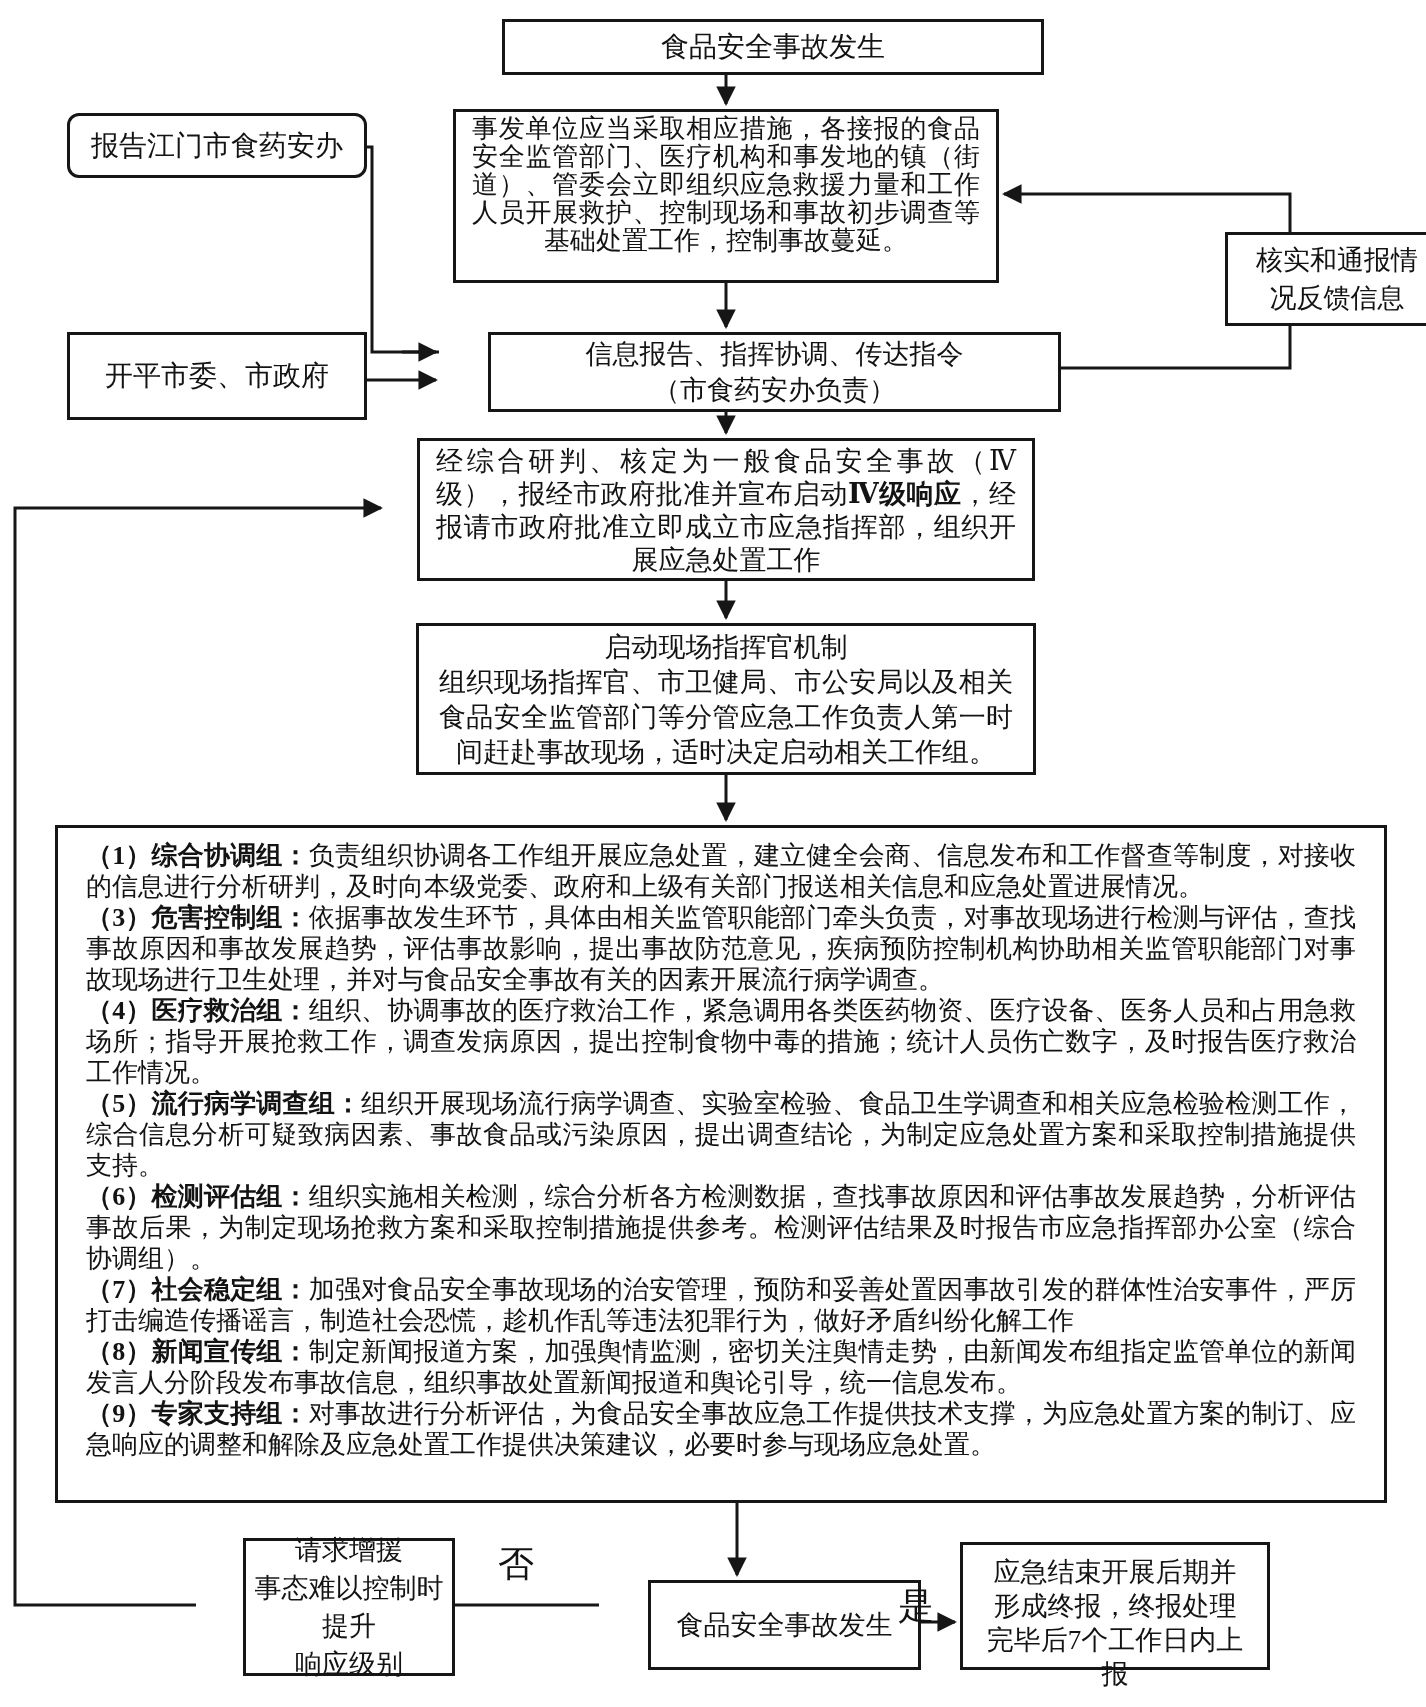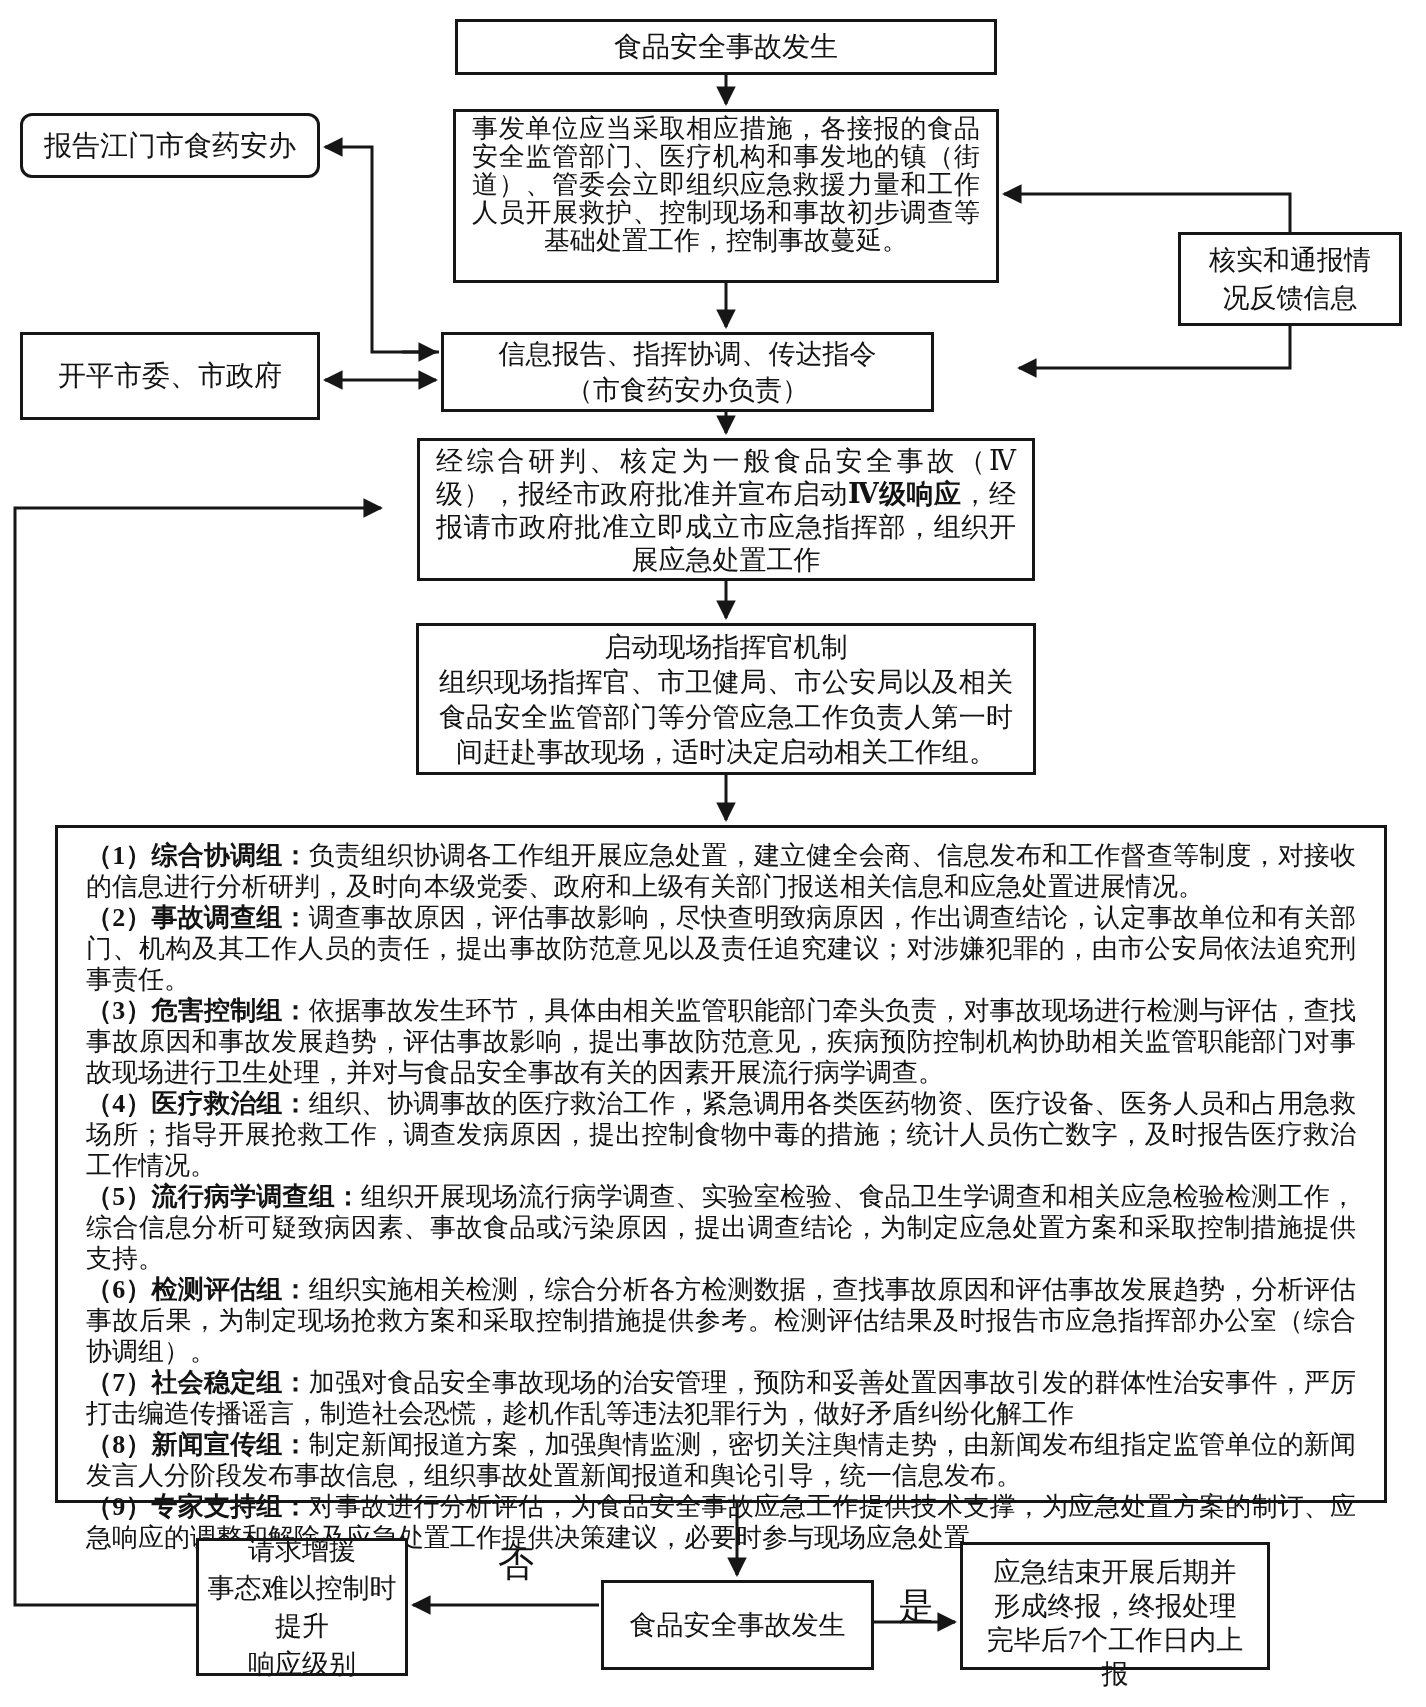--- a/index.html
+++ b/index.html
@@ -17,30 +17,31 @@
     box-sizing:border-box;
     background:#ffffff;
     border:3px solid #161616;
     z-index:2;
     color:#131313;
   }
   .center{
     display:flex;flex-direction:column;
     align-items:center;justify-content:center;
     text-align:center;
+    margin-left:47px;
   }
   .para{text-align:justify;text-align-last:center;}
   .para p{margin:0;}
   
   .n-start    {left:455px;top:19px;  width:542px;height:56px; font-size:28px;}
   .n-initial  {left:453px;top:109px; width:546px;height:174px;font-size:26px;line-height:28px;padding:3px 16px;}
   .n-report   {left:20px; top:113px; width:300px;height:65px; font-size:28px;border-radius:12px;}
   .n-kaiping  {left:20px; top:332px; width:300px;height:88px; font-size:28px;}
   .n-verify   {left:1178px;top:232px;width:224px;height:94px; font-size:27px;line-height:38px;}
-  .n-info     {left:441px;top:332px; width:493px;height:80px; font-size:27px;line-height:36px;text-align:center;}
+  .n-info     {left:441px;top:332px; width:573px;height:80px; font-size:27px;line-height:36px;text-align:center;}
   .n-judge    {left:417px;top:438px; width:618px;height:143px;font-size:27px;line-height:33px;padding:4px 16px;}
   .n-commander{left:416px;top:623px; width:620px;height:152px;font-size:27px;line-height:35px;padding:4px 20px;}
   .n-groups   {left:55px; top:825px; width:1332px;height:678px;font-size:26px;line-height:31px;padding:12px 28px;}
   .n-groups p {margin:0;text-align:justify;}
   .n-groups b {font-weight:bold;}
   .n-request  {left:196px;top:1538px;width:212px;height:138px;font-size:27px;line-height:38px;}
   .n-decision {left:601px;top:1580px;width:273px;height:90px; font-size:27px;}
   .n-final    {left:960px;top:1542px;width:310px;height:128px;font-size:27px;line-height:34px;padding:10px 18px;text-align:center;}
   .branch-label{
     position:absolute;z-index:3;
@@ -110,21 +111,20 @@
     <p><span>经综合研判、核定为一般食品安全事故（Ⅳ级），报经市政府批准并宣布启动</span><span class="bold">Ⅳ级响应</span><span>，经报请市政府批准立即成立市应急指挥部，组织开展应急处置工作</span></p>
   </div>
 
   <div class="node para n-commander">
     <p style="text-align:center;text-align-last:center;">启动现场指挥官机制</p>
     <p>组织现场指挥官、市卫健局、市公安局以及相关食品安全监管部门等分管应急工作负责人第一时间赶赴事故现场，适时决定启动相关工作组。</p>
   </div>
 
   <div class="node n-groups">
       <p><b>（1）综合协调组：</b><span>负责组织协调各工作组开展应急处置，建立健全会商、信息发布和工作督查等制度，对接收的信息进行分析研判，及时向本级党委、政府和上级有关部门报送相关信息和应急处置进展情况。</span></p>
-      <p><b>（2）事故调查组：</b><span>调查事故原因，评估事故影响，尽快查明致病原因，作出调查结论，认定事故单位和有关部门、机构及其工作人员的责任，提出事故防范意见以及责任追究建议；对涉嫌犯罪的，由市公安局依法追究刑事责任。</span></p>
       <p><b>（3）危害控制组：</b><span>依据事故发生环节，具体由相关监管职能部门牵头负责，对事故现场进行检测与评估，查找事故原因和事故发展趋势，评估事故影响，提出事故防范意见，疾病预防控制机构协助相关监管职能部门对事故现场进行卫生处理，并对与食品安全事故有关的因素开展流行病学调查。</span></p>
       <p><b>（4）医疗救治组：</b><span>组织、协调事故的医疗救治工作，紧急调用各类医药物资、医疗设备、医务人员和占用急救场所；指导开展抢救工作，调查发病原因，提出控制食物中毒的措施；统计人员伤亡数字，及时报告医疗救治工作情况。</span></p>
       <p><b>（5）流行病学调查组：</b><span>组织开展现场流行病学调查、实验室检验、食品卫生学调查和相关应急检验检测工作，综合信息分析可疑致病因素、事故食品或污染原因，提出调查结论，为制定应急处置方案和采取控制措施提供支持。</span></p>
       <p><b>（6）检测评估组：</b><span>组织实施相关检测，综合分析各方检测数据，查找事故原因和评估事故发展趋势，分析评估事故后果，为制定现场抢救方案和采取控制措施提供参考。检测评估结果及时报告市应急指挥部办公室（综合协调组）。</span></p>
       <p><b>（7）社会稳定组：</b><span>加强对食品安全事故现场的治安管理，预防和妥善处置因事故引发的群体性治安事件，严厉打击编造传播谣言，制造社会恐慌，趁机作乱等违法犯罪行为，做好矛盾纠纷化解工作</span></p>
       <p><b>（8）新闻宣传组：</b><span>制定新闻报道方案，加强舆情监测，密切关注舆情走势，由新闻发布组指定监管单位的新闻发言人分阶段发布事故信息，组织事故处置新闻报道和舆论引导，统一信息发布。</span></p>
       <p><b>（9）专家支持组：</b><span>对事故进行分析评估，为食品安全事故应急工作提供技术支撑，为应急处置方案的制订、应急响应的调整和解除及应急处置工作提供决策建议，必要时参与现场应急处置。</span></p>
     </div>
 
   <div class="node center n-request">

